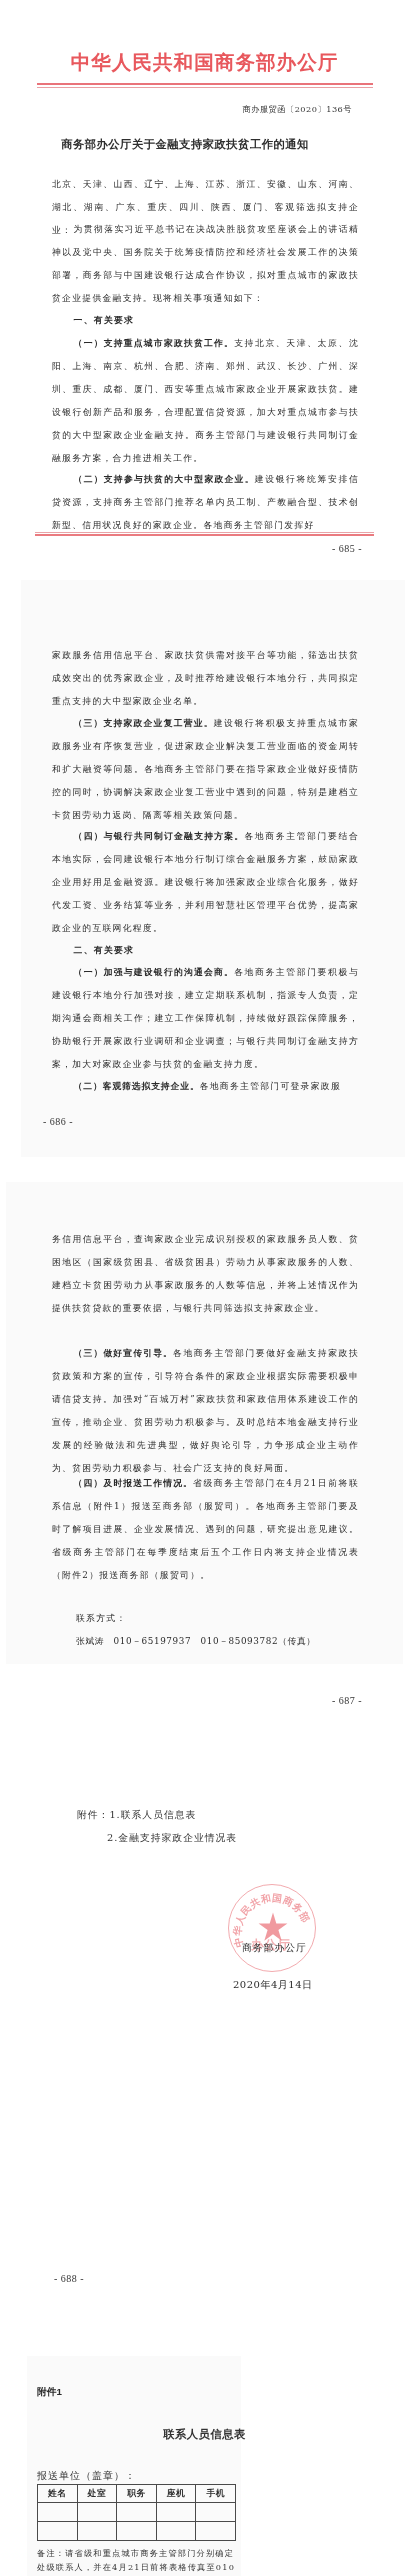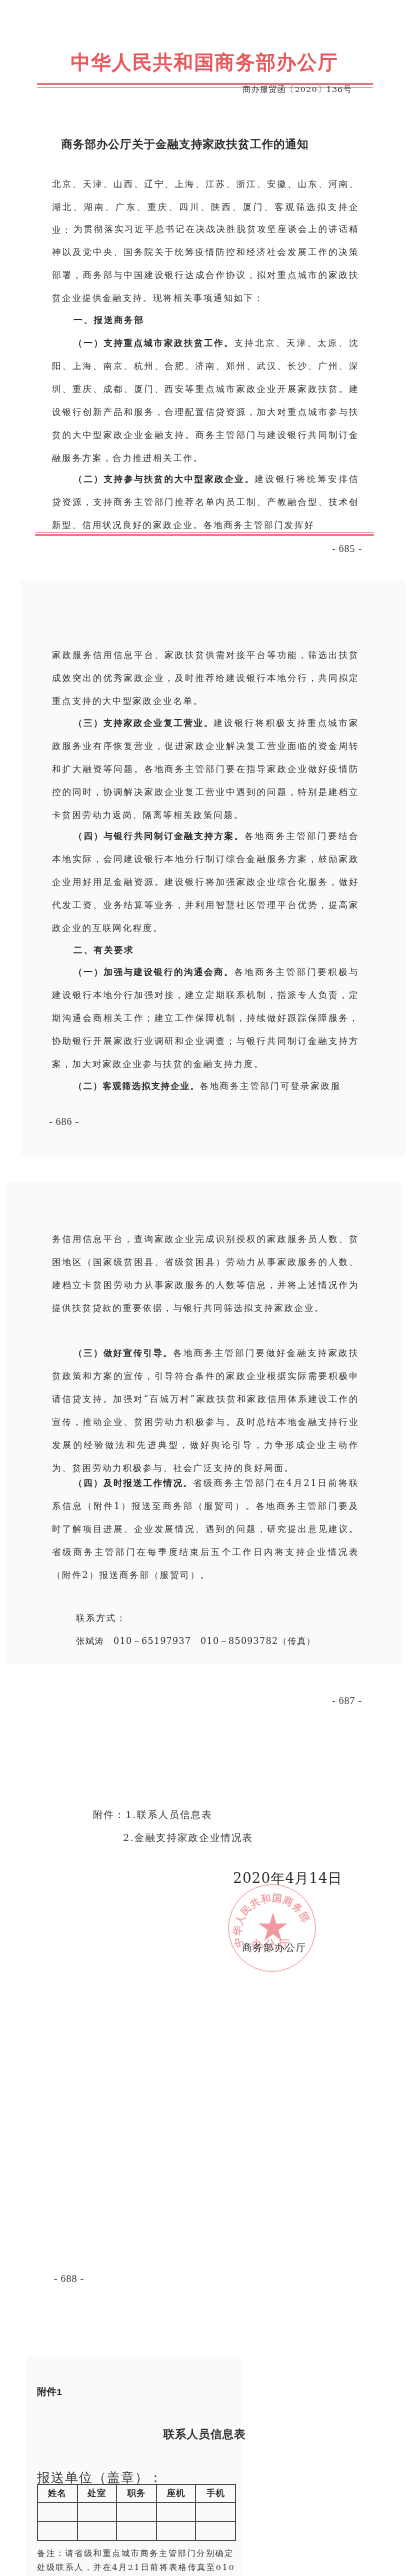--- a/index.html
+++ b/index.html
@@ -5,61 +5,61 @@
   html, body { margin: 0; padding: 0; background: #ffffff; }
   body { width: 409px; height: 3471px; position: relative; overflow: hidden;
          font-family: "DejaVu Serif", "Liberation Serif", serif; color: #2a2a2a; }
   .abs { position: absolute; }
   .page-shade { position: absolute; background: #fafafa; }
   .header-title { left: 0; width: 409px; top: 49px; text-align: center;
       font-family: "DejaVu Sans", sans-serif; font-weight: bold; font-size: 19.6px;
       letter-spacing: 1px; color: #e8585d; }
   .rule-thick { position: absolute; left: 24px; width: 220px; height: 2.1px; background: #e9737a; }
   .rule-thin  { position: absolute; left: 24px; width: 220px; height: 0.5px; background: #e9a0a4; }
-  .docno { right: 57px; top: 84px; font-size: 8.2px; letter-spacing: 0.5px; color: #333; }
+  .docno { right: 57px; top: 104px; font-size: 8.2px; letter-spacing: 0.5px; color: #333; }
   .doc-title { left: 0; width: 370px; top: 137px; text-align: center;
       font-family: "DejaVu Sans", sans-serif; font-weight: bold; font-size: 11.3px; color: #2e2e2e; letter-spacing: 0.5px; }
   .para { left: 52px; width: 307px; font-size: 8.8px; line-height: 23px;
       text-align: justify; letter-spacing: 1.3px; margin: 0; }
   .indent { text-indent: 21.6px; }
   .heading { font-family: "DejaVu Sans", sans-serif; font-weight: bold; }
   .bold { font-family: "DejaVu Sans", sans-serif; font-weight: bold; letter-spacing: 0.9px; }
   .pageno { font-size: 10px; color: #333; font-family: "Liberation Serif", serif; letter-spacing: 0.5px; }
   .footer-rule-thin { position: absolute; height: 0.5px; background: #e8a4a8; }
   .footer-rule-thick { position: absolute; height: 1.5px; background: #ea7b80; }
   .seal { left: 228px; top: 1884px; width: 88px; height: 88px; border-radius: 50%;
       border: 1.5px solid rgba(232,100,108,0.55); box-sizing: border-box; }
   .seal-arc { position: absolute; left: 0; top: 0; width: 88px; height: 88px; }
   .seal-star { position: absolute; left: 29px; top: 27px; width: 30px; height: 30px; }
   .seal-bottom { position: absolute; left: 0; width: 84px; top: 52px; text-align: center;
       font-family: "DejaVu Sans", sans-serif; font-weight: bold; font-size: 12.4px; color: rgba(232,110,115,0.55); letter-spacing: 1px; }
   .sign-org { left: 242px; top: 1942px; font-size: 9.8px; letter-spacing: 1px; color: #2a2a2a; }
-  .sign-date { left: 233px; top: 1870px; font-size: 14px; letter-spacing: 0.5px; color: #2a2a2a; }
+  .sign-date { left: 233px; top: 1978px; font-size: 10px; letter-spacing: 0.5px; color: #2a2a2a; }
   .annex-label { font-family: Liberation Sans, sans-serif; font-weight: bold; font-size: 9.8px; color: #2a2a2a; }
   .annex-title { left: 0; width: 409px; text-align: center; font-family: "DejaVu Sans", sans-serif;
       font-weight: bold; font-size: 11.3px; color: #333; letter-spacing: 0.5px; }
-  .form-label { font-size: 13px; letter-spacing: 1px; color: #333; }
+  .form-label { font-size: 10px; letter-spacing: 1px; color: #333; }
   table.grid { position: absolute; border-collapse: collapse; }
   table.grid th, table.grid td { border: 0.8px solid #4a4a4a; padding: 0; text-align: center;
       font-size: 8.8px; color: #2e2e2e; }
   table.grid th { font-family: "DejaVu Sans", sans-serif; font-weight: bold; letter-spacing: 0.5px; }
   .note { font-size: 8.2px; letter-spacing: 1.2px; line-height: 14px; color: #333; }
 </style>
 </head>
 <body>
 
 <div class="abs header-title">中华人民共和国商务部办公厅</div>
 <div class="rule-thick" style="left:37px;width:336px;top:83px;"></div>
 <div class="rule-thin" style="left:37px;width:336px;top:87px;"></div>
 <div class="abs docno">商办服贸函〔2020〕136号</div>
 <div class="abs doc-title">商务部办公厅关于金融支持家政扶贫工作的通知</div>
 
 <p class="abs para" style="top:173px;">北京、天津、山西、辽宁、上海、江苏、浙江、安徽、山东、河南、湖北、湖南、广东、重庆、四川、陕西、厦门、客观筛选拟支持企业：</p>
 <p class="abs para indent" style="top:218px;">为贯彻落实习近平总书记在决战决胜脱贫攻坚座谈会上的讲话精神以及党中央、国务院关于统筹疫情防控和经济社会发展工作的决策部署，商务部与中国建设银行达成合作协议，拟对重点城市的家政扶贫企业提供金融支持。现将相关事项通知如下：</p>
-<p class="abs para indent heading" style="top:309px;">一、报送商务部</p>
+<p class="abs para indent heading" style="top:309px;">一、有关要求</p>
 <p class="abs para indent" style="top:332px;">
   <span class="bold">（一）支持重点城市家政扶贫工作。</span><span>支持北京、天津、太原、沈阳、上海、南京、杭州、合肥、济南、郑州、武汉、长沙、广州、深圳、重庆、成都、厦门、西安等重点城市家政企业开展家政扶贫。建设银行创新产品和服务，合理配置信贷资源，加大对重点城市参与扶贫的大中型家政企业金融支持。商务主管部门与建设银行共同制订金融服务方案，合力推进相关工作。</span>
 </p>
 <p class="abs para indent" style="top:468px;">
   <span class="bold">（二）支持参与扶贫的大中型家政企业。</span><span>建设银行将统筹安排信贷资源，支持商务主管部门推荐名单内员工制、产教融合型、技术创新型、信用状况良好的家政企业。各地商务主管部门发挥好</span>
 </p>
 <div class="footer-rule-thin" style="left:35px;width:339px;top:532px;"></div>
 <div class="footer-rule-thick" style="left:35px;width:339px;top:534px;"></div>
 <div class="abs pageno" style="left:332px;top:543px;">- 685 -</div>
 
@@ -71,35 +71,35 @@
 <p class="abs para indent" style="top:825px;">
   <span class="bold">（四）与银行共同制订金融支持方案。</span><span>各地商务主管部门要结合本地实际，会同建设银行本地分行制订综合金融服务方案，鼓励家政企业用好用足金融资源。建设银行将加强家政企业综合化服务，做好代发工资、业务结算等业务，并利用智慧社区管理平台优势，提高家政企业的互联网化程度。</span>
 </p>
 <p class="abs para indent heading" style="top:939px;">二、有关要求</p>
 <p class="abs para indent" style="top:961px;">
   <span class="bold">（一）加强与建设银行的沟通会商。</span><span>各地商务主管部门要积极与建设银行本地分行加强对接，建立定期联系机制，指派专人负责，定期沟通会商相关工作；建立工作保障机制，持续做好跟踪保障服务，协助银行开展家政行业调研和企业调查；与银行共同制订金融支持方案，加大对家政企业参与扶贫的金融支持力度。</span>
 </p>
 <p class="abs para indent" style="top:1075px;">
   <span class="bold">（二）客观筛选拟支持企业。</span><span>各地商务主管部门可登录家政服</span>
 </p>
-<div class="abs pageno" style="left:49px;top:1116px;text-align:right;">- 686 -</div>
+<div class="abs pageno" style="left:43px;top:1116px;text-align:right;">- 686 -</div>
 
 <div class="page-shade" style="left:6.2px;top:1182px;width:397px;height:482px;"></div>
 <p class="abs para" style="top:1228px;">务信用信息平台，查询家政企业完成识别授权的家政服务员人数、贫困地区（国家级贫困县、省级贫困县）劳动力从事家政服务的人数、建档立卡贫困劳动力从事家政服务的人数等信息，并将上述情况作为提供扶贫贷款的重要依据，与银行共同筛选拟支持家政企业。</p>
 <p class="abs para indent" style="top:1342px;">
   <span class="bold">（三）做好宣传引导。</span><span>各地商务主管部门要做好金融支持家政扶贫政策和方案的宣传，引导符合条件的家政企业根据实际需要积极申请信贷支持。加强对“百城万村”家政扶贫和家政信用体系建设工作的宣传，推动企业、贫困劳动力积极参与。及时总结本地金融支持行业发展的经验做法和先进典型，做好舆论引导，力争形成企业主动作为、贫困劳动力积极参与、社会广泛支持的良好局面。</span>
 </p>
 <p class="abs para indent" style="top:1472px;">
   <span class="bold">（四）及时报送工作情况。</span><span>省级商务主管部门在4月21日前将联系信息（附件1）报送至商务部（服贸司）。各地商务主管部门要及时了解项目进展、企业发展情况、遇到的问题，研究提出意见建议。省级商务主管部门在每季度结束后五个工作日内将支持企业情况表（附件2）报送商务部（服贸司）。</span>
 </p>
 <p class="abs para" style="left:76px;top:1607px;">联系方式：</p>
 <p class="abs para" style="left:76px;width:289px;top:1630px;letter-spacing:0.6px;">张斌涛　010－65197937　010－85093782（传真）</p>
 <div class="abs pageno" style="left:332px;top:1695px;">- 687 -</div>
 
-<div class="abs form-label" style="left:77px;top:1803px;font-size:9.8px;line-height:23px;margin-left:16px;">
+<div class="abs form-label" style="left:77px;top:1803px;font-size:9.8px;line-height:23px;">
   <div><span>附件：</span><span>1.联系人员信息表</span></div>
   <div style="padding-left:30px;"><span>2.金融支持家政企业情况表</span></div>
 </div>
 
 <div class="abs seal">
   <svg class="seal-arc" viewBox="0 0 170 170">
     <defs>
         <path id="arcpath" d="M 28 118 A 62 62 0 1 1 142 118"></path>
       </defs>
     <text font-size="19" font-weight="bold" fill="rgba(232,100,108,0.6)" font-family="DejaVu Sans, sans-serif" letter-spacing="1">

